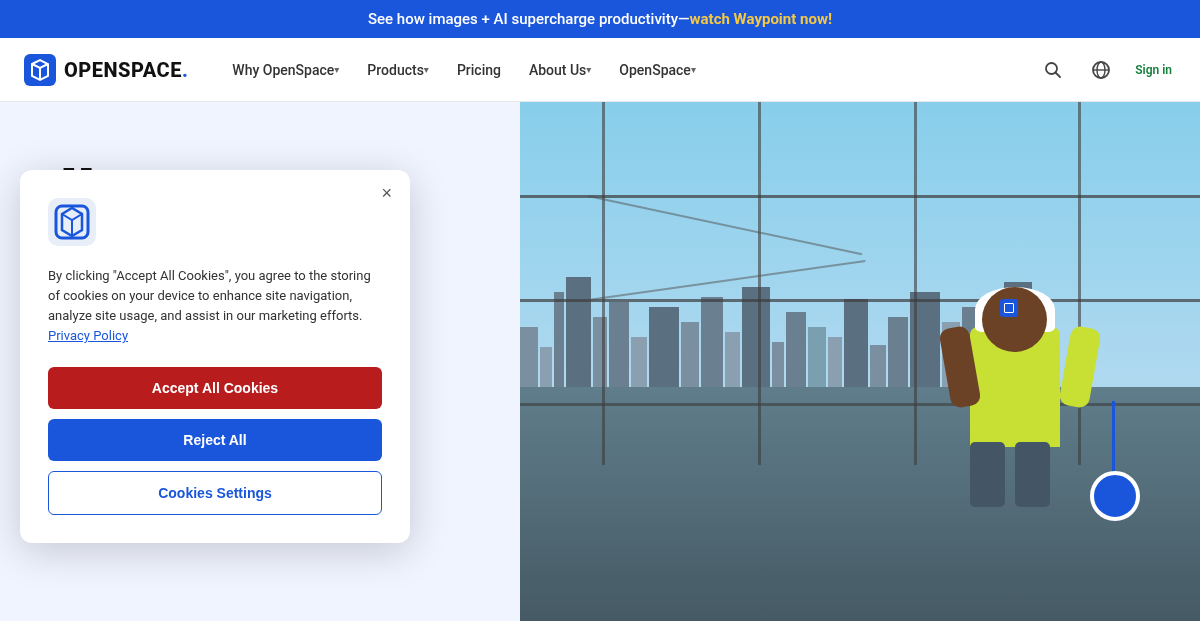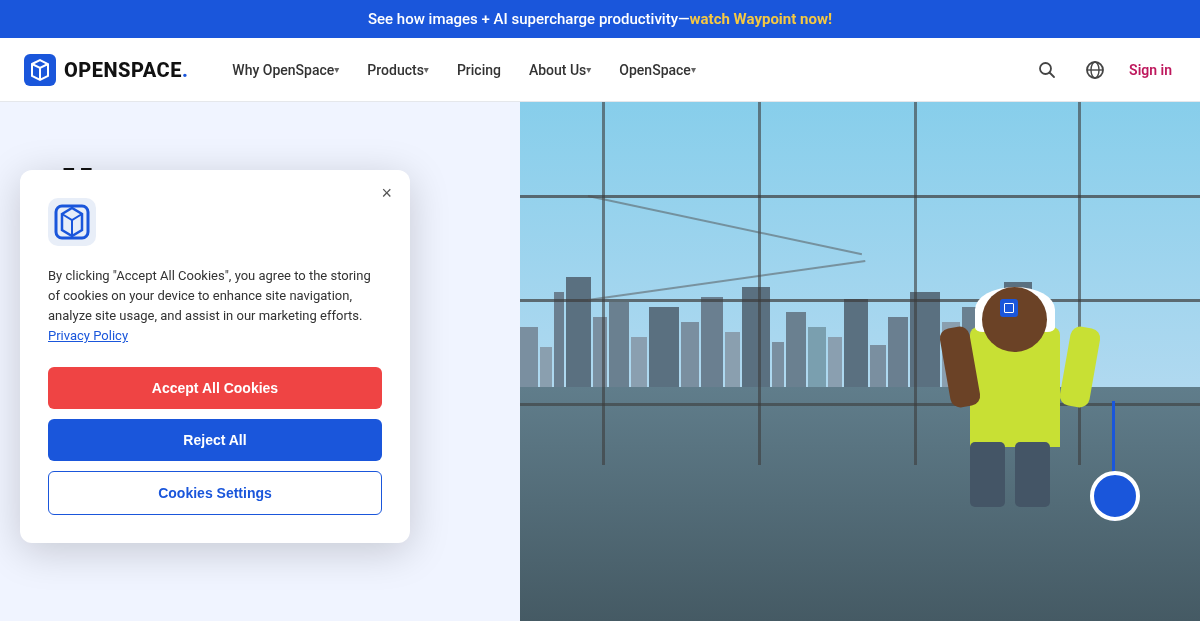--- a/index.html
+++ b/index.html
@@ -82,23 +82,23 @@
       height: 36px;
       display: flex;
       align-items: center;
       justify-content: center;
       border-radius: 50%;
       cursor: pointer;
       color: #444;
       font-size: 18px;
     }
     .sign-in-btn {
-      font-size: 14px;
+      font-size: 12px;
       font-weight: 600;
-      color: #be185d;
+      color: #15803d;
       cursor: pointer;
       padding: 8px 4px;
     }
     .demo-btn {
       background: #1a56db;
       color: #fff;
       border: none;
       border-radius: 50px;
       padding: 10px 20px;
       font-size: 14px;
@@ -238,21 +238,21 @@
       width: 100%;
       padding: 13px;
       border-radius: 6px;
       font-size: 14px;
       font-weight: 600;
       cursor: pointer;
       text-align: center;
       margin-bottom: 10px;
     }
     .cookie-btn-accept {
-      background: #ef4444;
+      background: #b91c1c;
       color: #fff;
       border: none;
     }
     .cookie-btn-reject {
       background: #1a56db;
       color: #fff;
       border: none;
     }
     .cookie-btn-settings {
       background: #fff;

